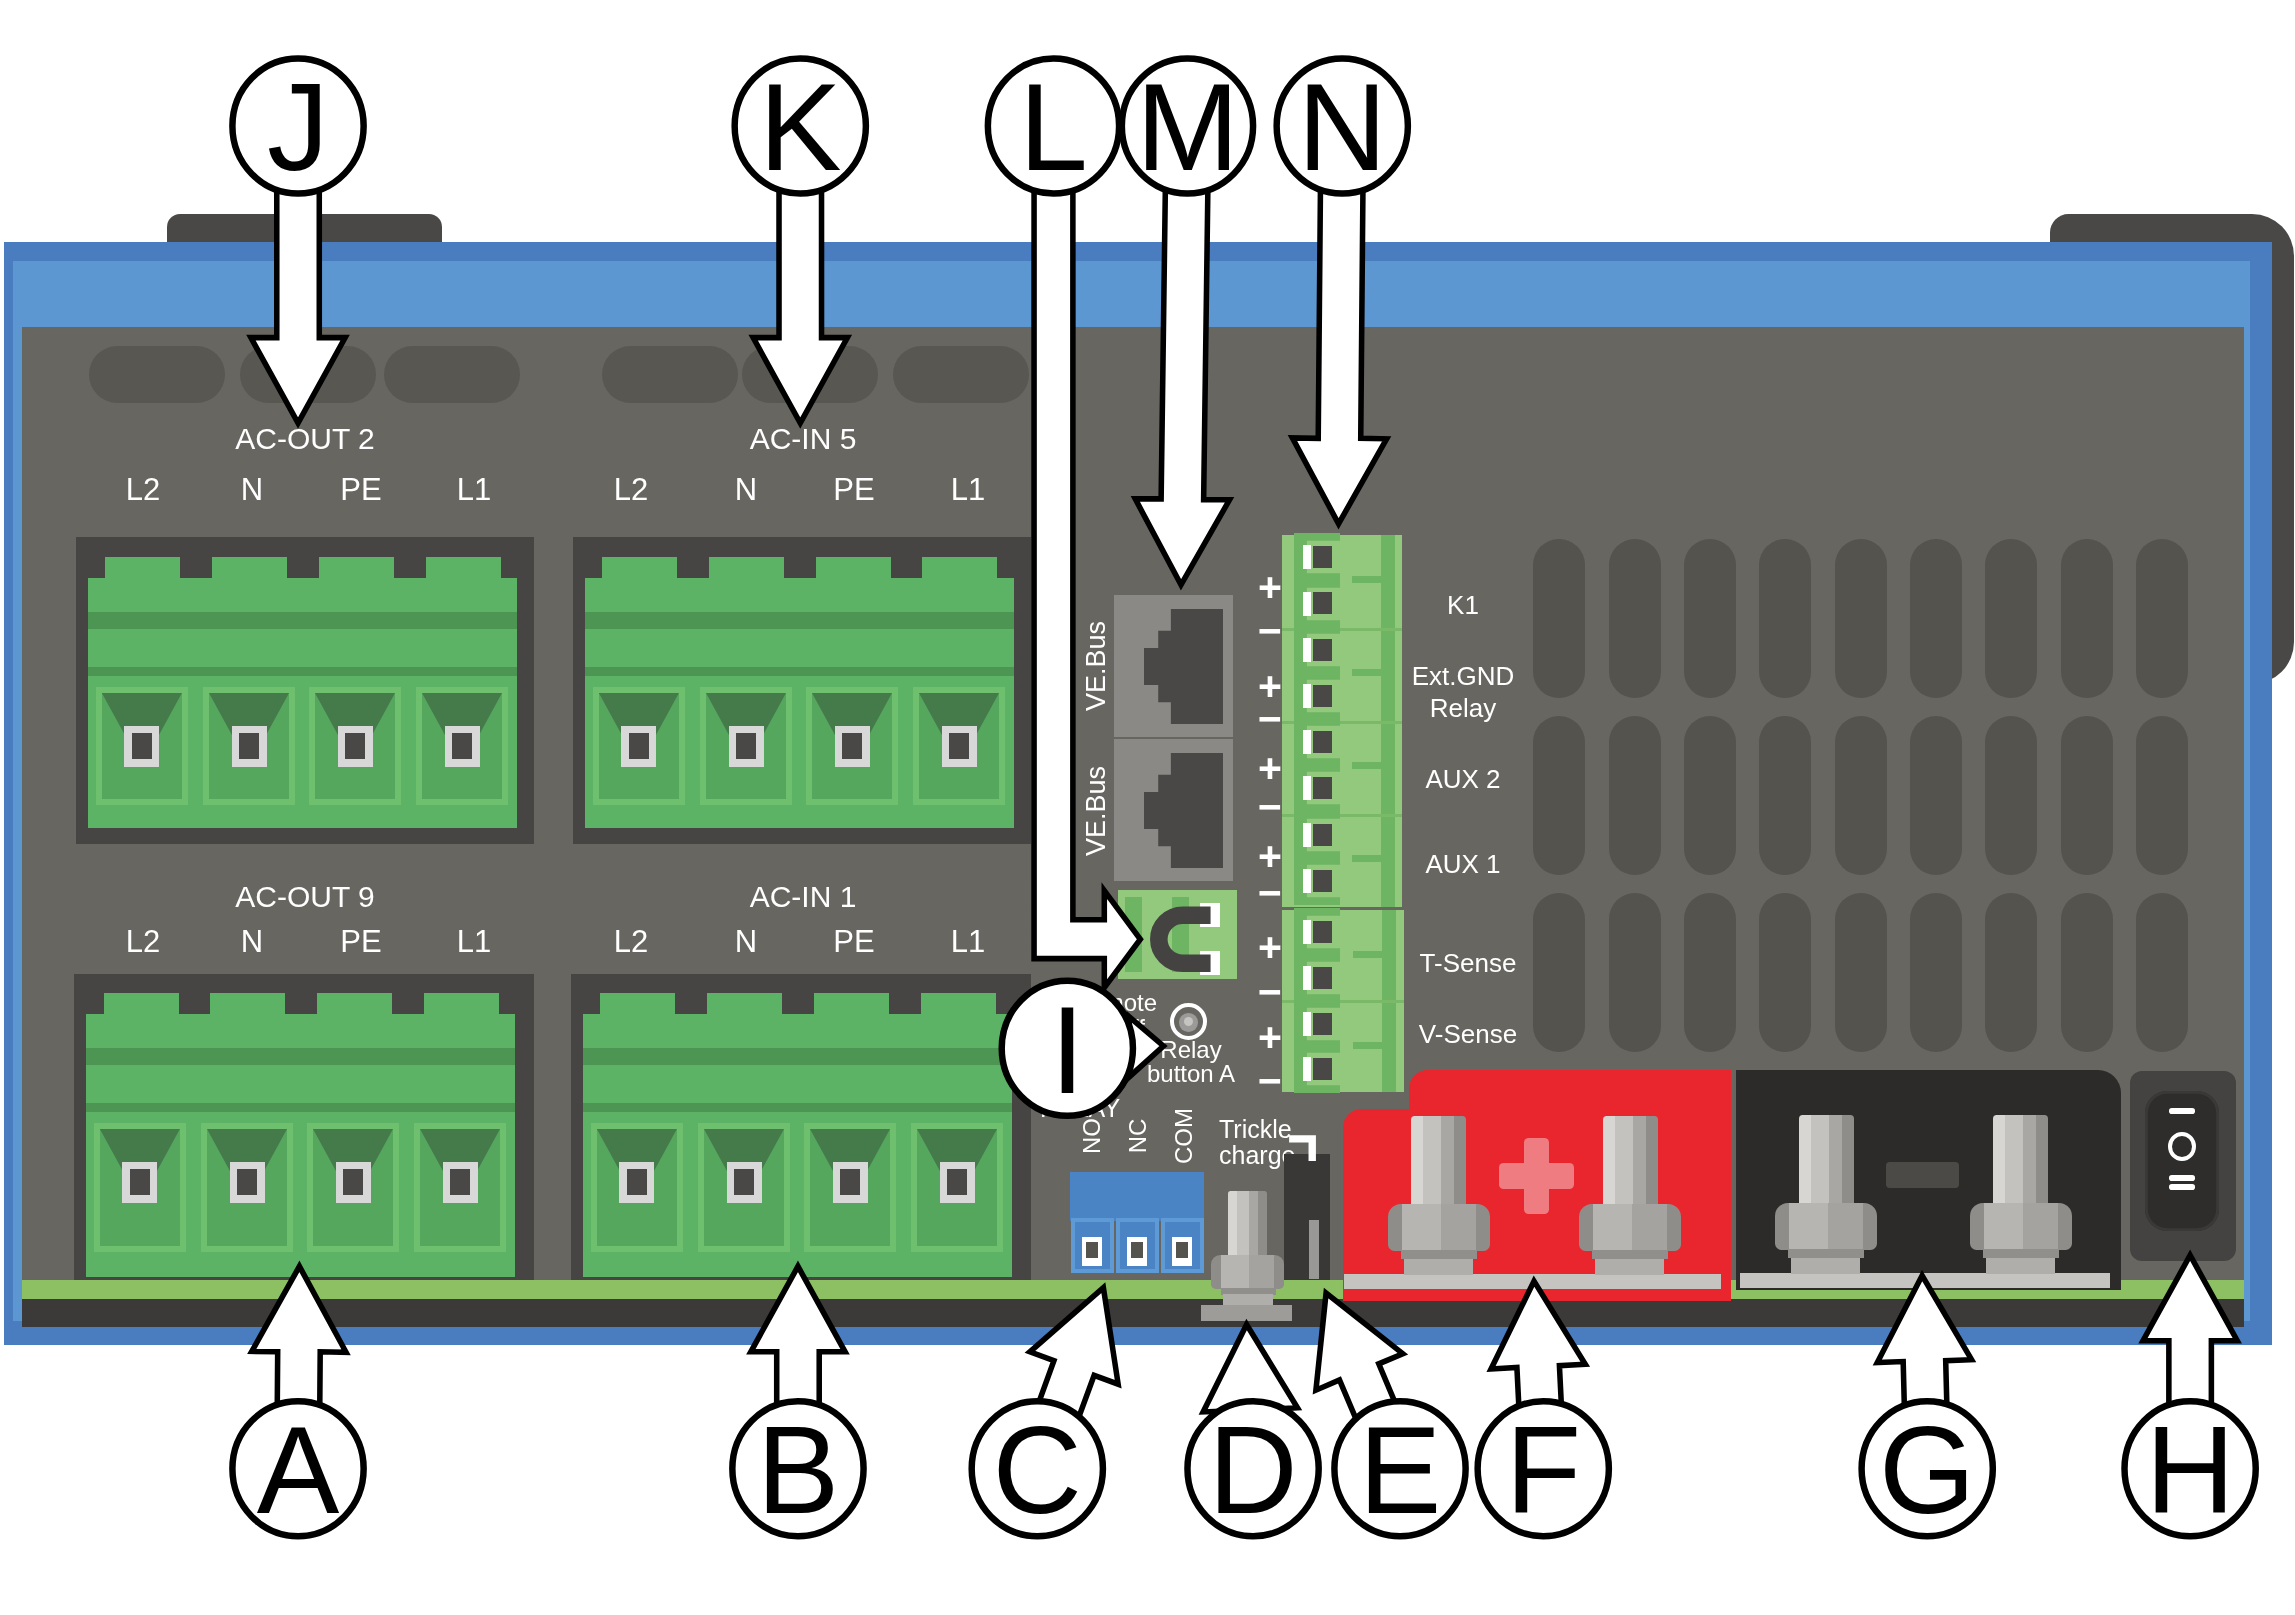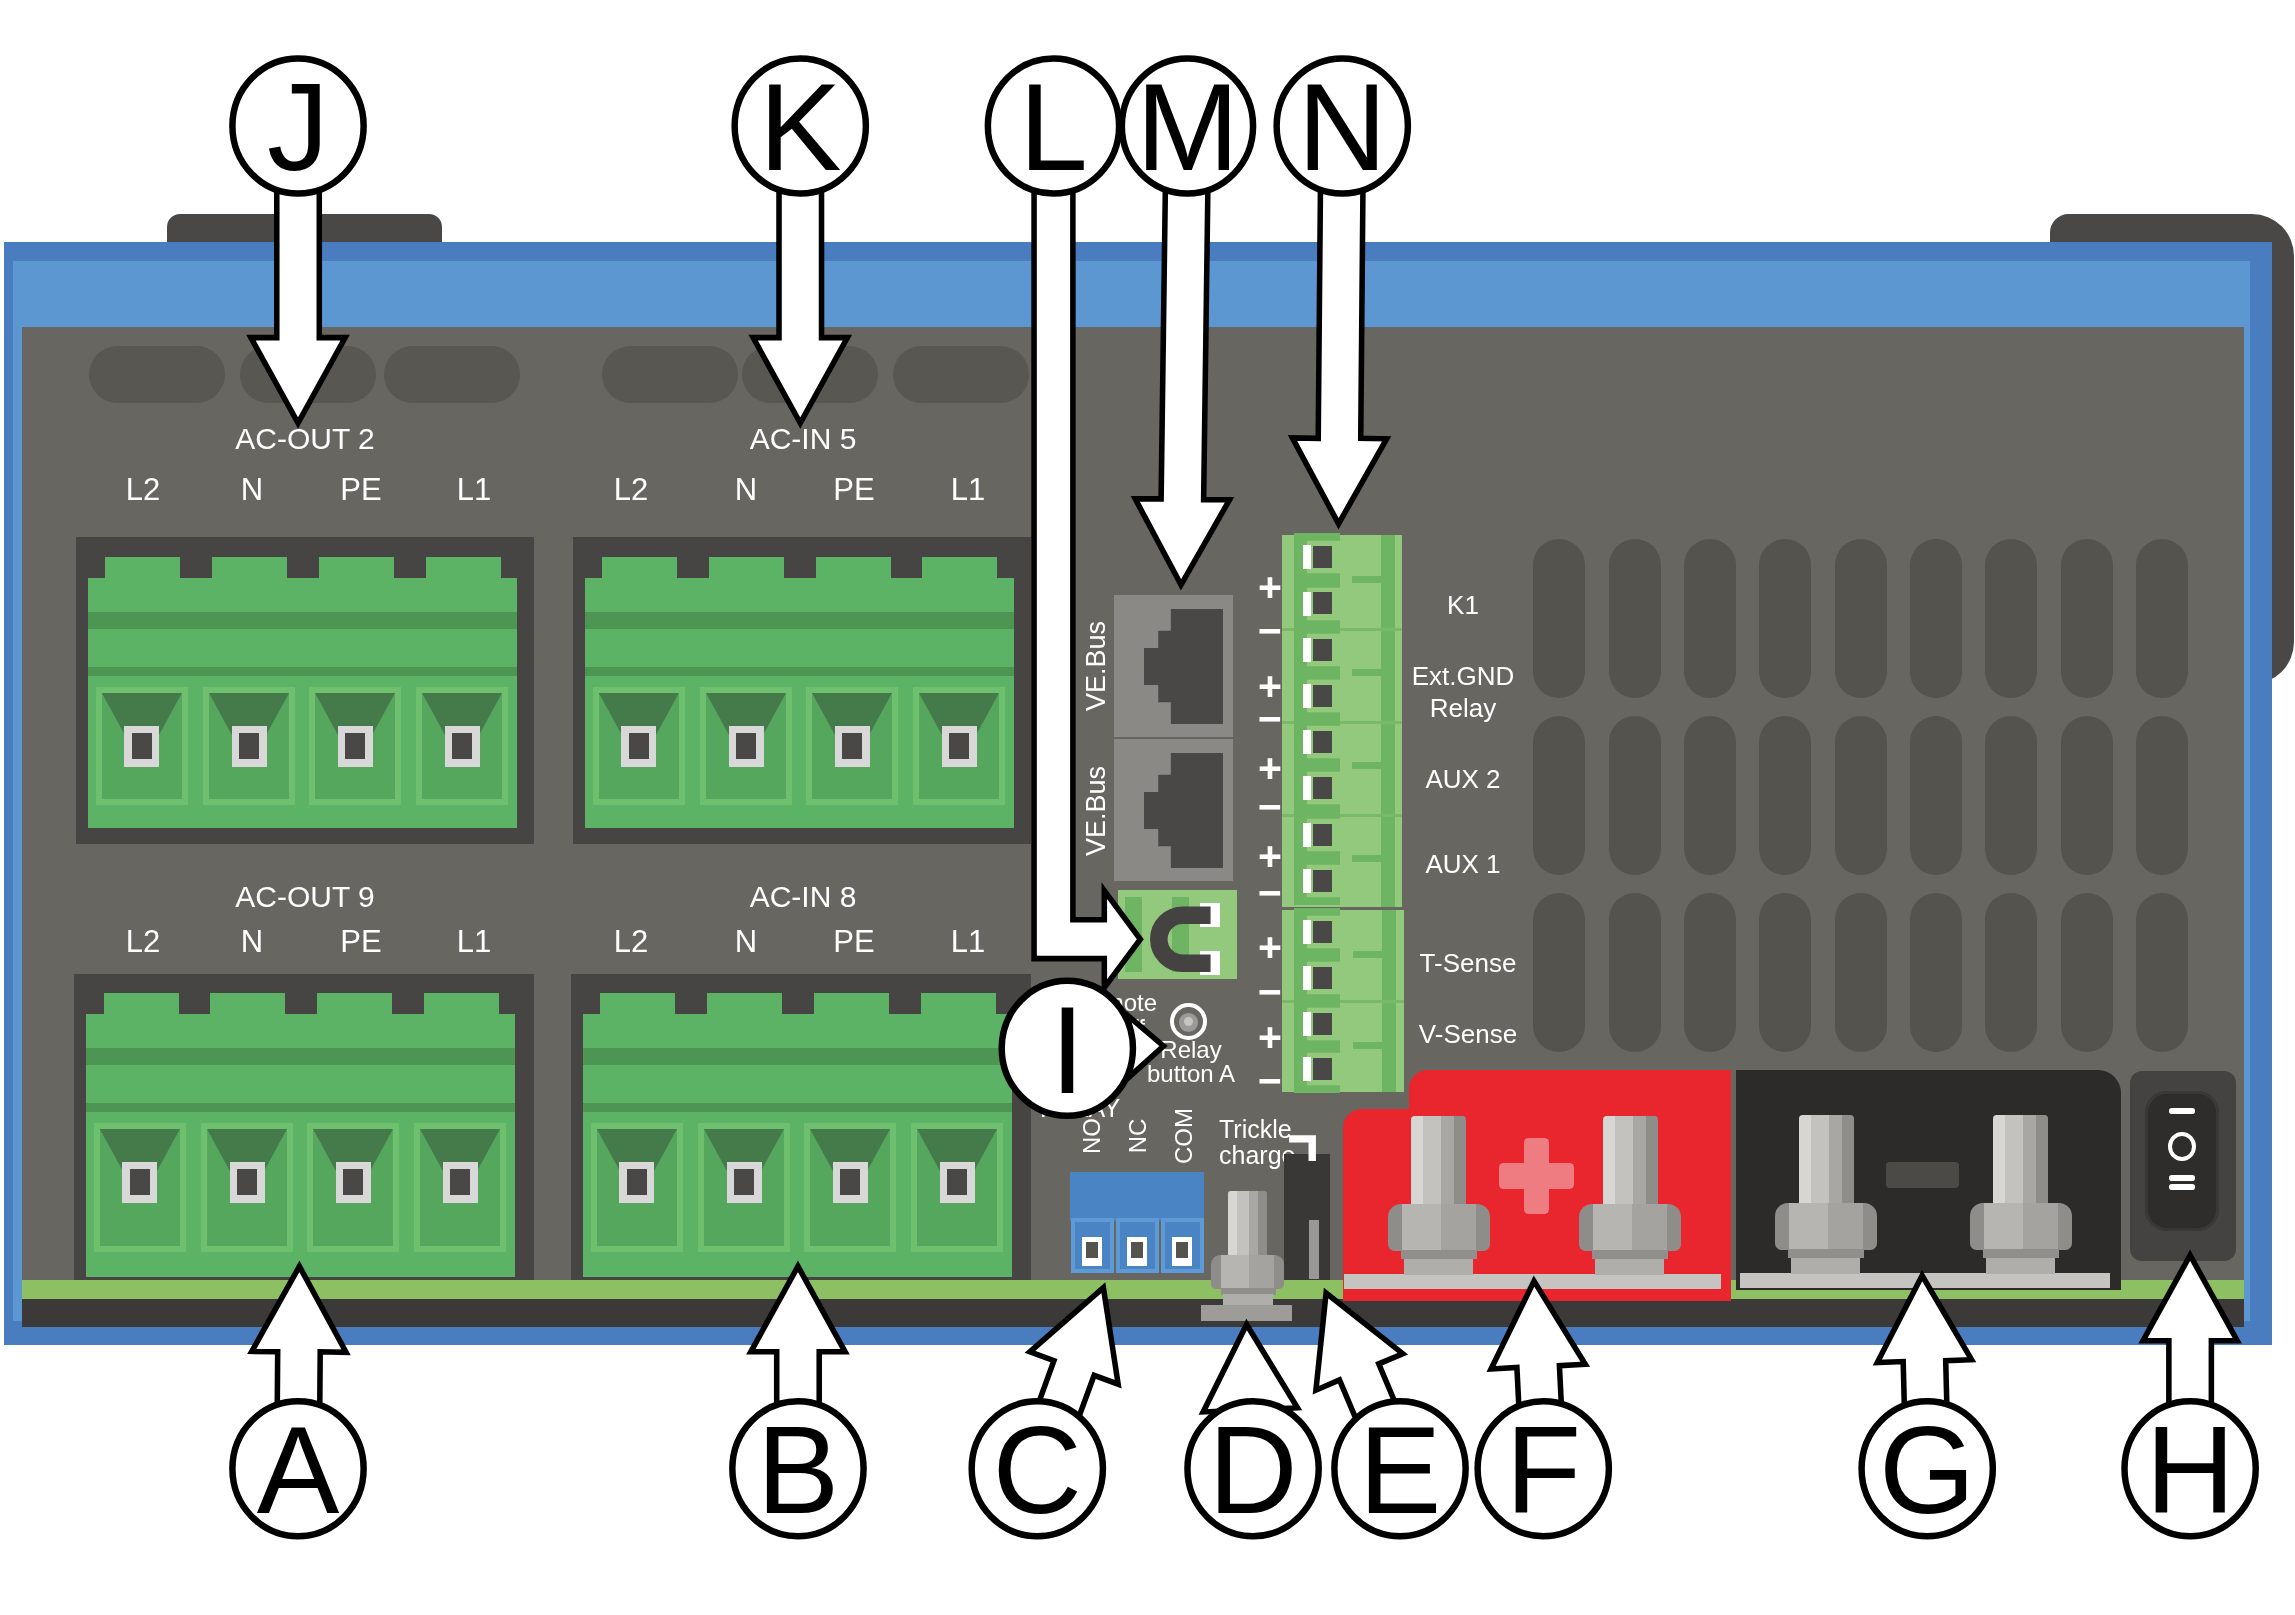--- a/index.html
+++ b/index.html
@@ -231,21 +231,21 @@
       </div>
       <div class="abs" style="left: 328px; top: 109px; width: 92px; height: 129px; background: rgb(110, 192, 111);">
         <div class="abs" style="left: 6px; top: 6px; width: 80px; height: 117px; background: rgb(84, 167, 92); overflow: hidden;">
           <div class="abs" style="left: 0px; top: 0px; width: 80px; height: 44px; background: rgb(69, 123, 75); clip-path: polygon(0px 0px, 100% 0px, 70% 100%, 30% 100%);"></div>
           <div class="abs" style="left: 22.6px; top: 33px; width: 35px; height: 41px; background: rgb(216, 216, 216);">
             <div class="abs" style="left: 7.4px; top: 7.4px; width: 20.3px; height: 26px; background: rgb(74, 72, 70);"></div>
           </div>
         </div>
       </div>
     </div>
-    <div class="lbl" style="left: 803px; top: 897px; font-size: 30px;">AC-IN 8</div>
+    <div class="lbl" style="left: 803px; top: 897px; font-size: 30px;">AC-IN 1</div>
     <div class="lbl" style="left: 631px; top: 941px; font-size: 31px;">L2</div>
     <div class="lbl" style="left: 746px; top: 941px; font-size: 31px;">N</div>
     <div class="lbl" style="left: 854px; top: 941px; font-size: 31px;">PE</div>
     <div class="lbl" style="left: 968px; top: 941px; font-size: 31px;">L1</div>
     <div class="abs" style="left: 1114px; top: 595px; width: 119px; height: 142px; background: rgb(139, 137, 134);">
       <div class="abs" style="left: 30px; top: 14px; width: 79px; height: 115px; background: rgb(74, 72, 70); clip-path: polygon(34% 0px, 100% 0px, 100% 100%, 34% 100%, 34% 81%, 18% 81%, 18% 66%, 0px 66%, 0px 34%, 18% 34%, 18% 19%, 34% 19%);"></div>
     </div>
     <div class="lbl rot" style="left: 1096px; top: 666px; font-size: 27px;">VE.Bus</div>
     <div class="abs" style="left: 1114px; top: 739px; width: 119px; height: 142px; background: rgb(139, 137, 134);">
       <div class="abs" style="left: 30px; top: 14px; width: 79px; height: 115px; background: rgb(74, 72, 70); clip-path: polygon(34% 0px, 100% 0px, 100% 100%, 34% 100%, 34% 81%, 18% 81%, 18% 66%, 0px 66%, 0px 34%, 18% 34%, 18% 19%, 34% 19%);"></div>

